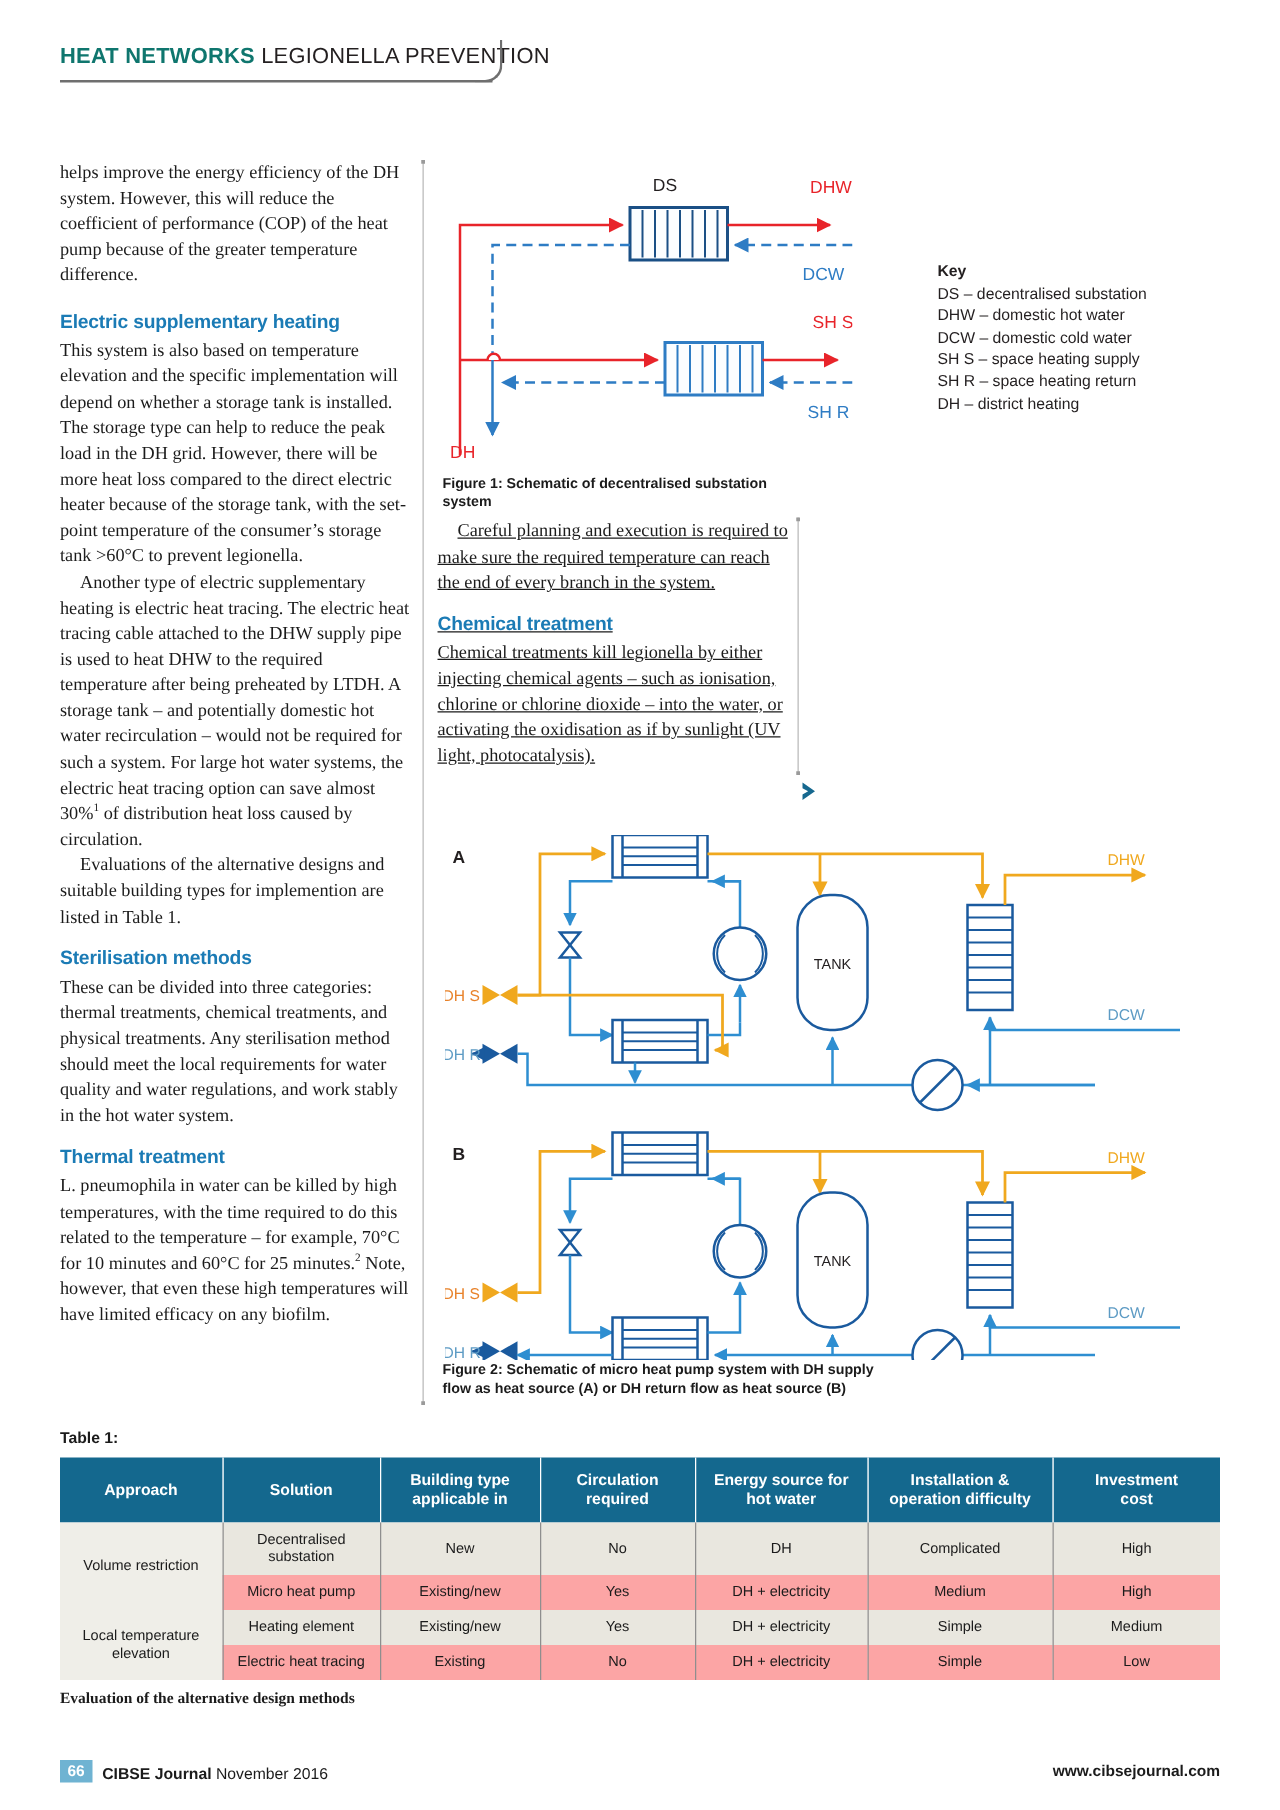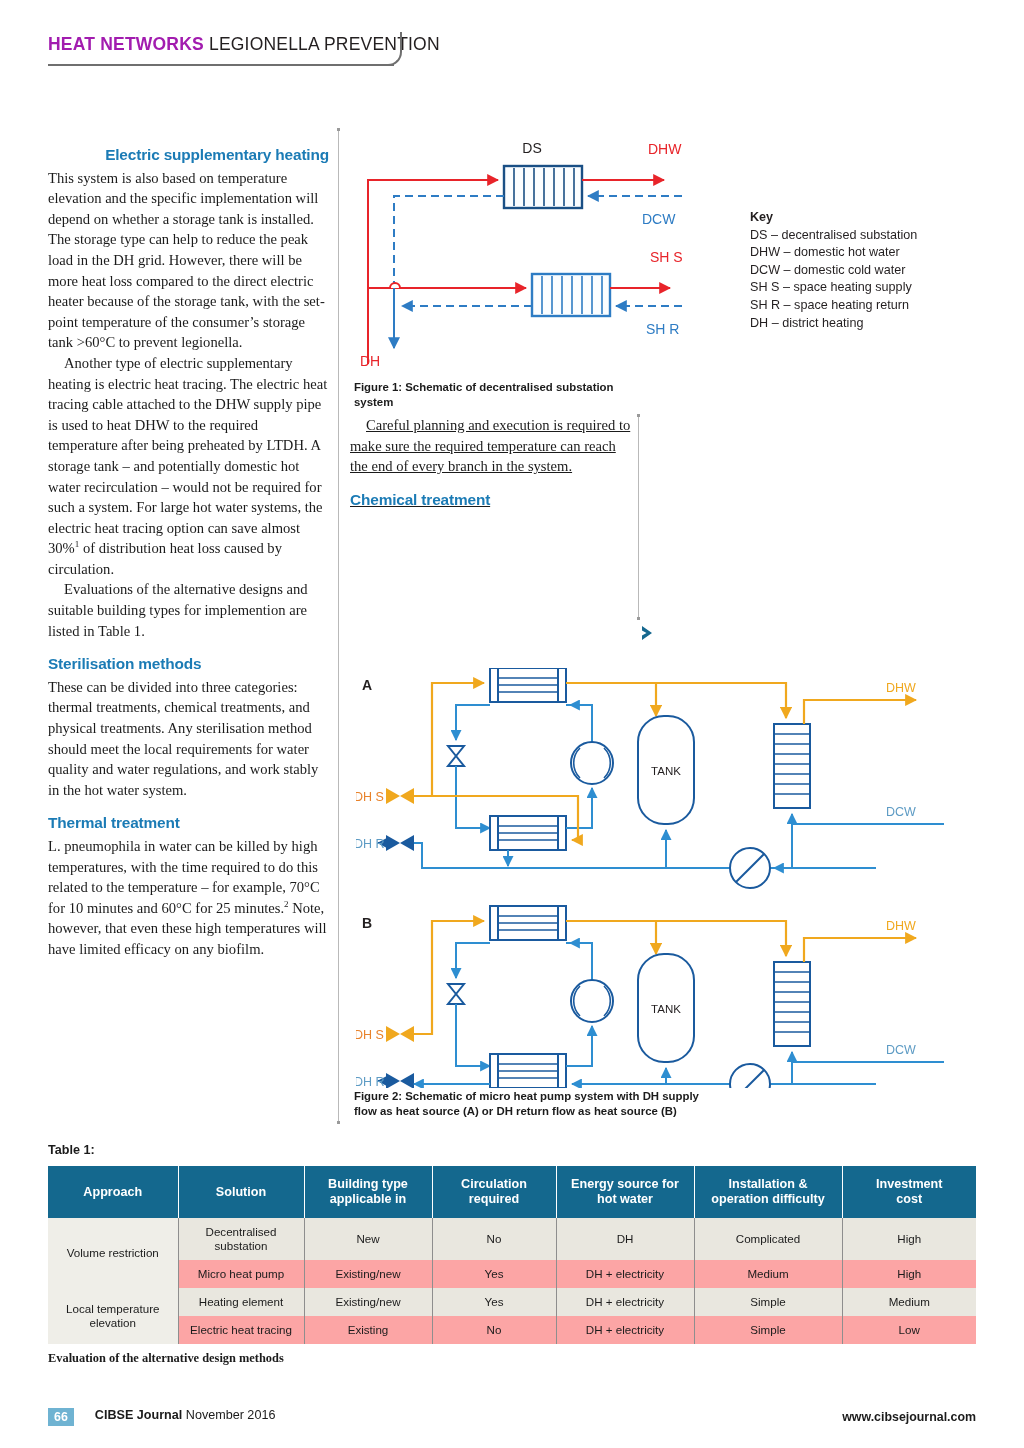--- a/index.html
+++ b/index.html
@@ -9,21 +9,21 @@
     background:#ffffff;
     font-family:"Liberation Sans", sans-serif;
     position:relative;
     overflow:hidden;
   }
   .page { position:absolute; inset:0; }
 
   
   .hdr { position:absolute; left:48px; top:34px; width:360px; }
   .hdr-line { font-size:17.5px; letter-spacing:0.2px; white-space:nowrap; }
-  .hdr-a { color:#a21caf; font-weight:bold; }
+  .hdr-a { color:#0f766e; font-weight:bold; }
   .hdr-b { color:#231f20; font-weight:normal; }
   .hdr-rule {
     position:absolute; left:48px; top:64px; width:346px; height:2px;
     background:#6f6f6f;
   }
   .hdr-hook {
     position:absolute; left:380px; top:32px; width:22px; height:34px;
     border-right:2px solid #6f6f6f;
     border-bottom:2px solid #6f6f6f;
     border-bottom-right-radius:14px;
@@ -42,21 +42,21 @@
   .bodytext {
     font-size:14.6px; line-height:20.6px; color:#1b1b1b; text-align:left;
   }
   .bodytext p { margin:0; }
   .bodytext p.ind { text-indent:16px; }
   .subhead {
     font-family:"Liberation Sans", sans-serif;
     color:#1b7bb5; font-weight:bold; font-size:15.4px;
     margin:13px 0 2px 0; letter-spacing:-0.15px;
   }
-  .subhead.first { margin-top:17px;text-align:right; }
+  .subhead.first { margin-top:17px; }
   sup { font-size:9px; vertical-align:super; line-height:0; }
 
   
   .keybox {
     position:absolute; left:750px; top:209px; width:200px;
     font-family:"Liberation Sans", sans-serif;
     font-size:12.6px; line-height:17.6px; color:#231f20;
   }
   .keybox .kt { font-weight:bold; }
 
@@ -98,21 +98,21 @@
   table.t1 tr.r-a td { background:#e9e7df; }
   table.t1 tr.r-b td { background:#fca5a5; }
   table.t1 td.approach { background:#efeee8 !important; }
   .tbl-caption {
     position:absolute; left:48px; top:1351px;
     font-family:Liberation Serif, serif;
     font-weight:bold; font-size:12.4px; color:#1b1b1b;
   }
 
   
-  .foot { position:absolute; left:48px; top:1408px; display:flex; align-items:flex-start;gap:13px; }
+  .foot { position:absolute; left:48px; top:1408px; display:flex; align-items:flex-end; }
   .foot-num {
     background:#6fb3d2; color:#ffffff; font-weight:bold; font-size:12.4px;
     padding:2px 6px; margin-right:8px;
     font-family:"Liberation Sans", sans-serif;
   }
   .foot-txt { font-family:"Liberation Sans", sans-serif; font-size:12.6px; color:#1b1b1b; }
   .foot-txt b { font-weight:bold; }
   .foot-url {
     position:absolute; right:48px; top:1410px;
     font-family:"Liberation Sans", sans-serif; font-weight:bold;
@@ -129,20 +129,21 @@
   <div class="hdr">
     <div class="hdr-line"><span class="hdr-a">HEAT NETWORKS</span><span class="hdr-b"> LEGIONELLA PREVENTION</span></div>
   </div>
   <div class="hdr-rule"></div>
   <div class="hdr-hook"></div>
 
   <div class="col-rule" style="left:338px; top:128px; height:996px;"></div>
   <div class="col-rule" style="left:638px; top:414px; height:206px;"></div>
 
   <div class="col bodytext" style="left:48px; top:128px; width:281px;">
+    <p>helps improve the energy efficiency of the DH system. However, this will reduce the coefficient of performance (COP) of the heat pump because of the greater temperature difference.</p>
     <div class="subhead first">Electric supplementary heating</div>
     <p>This system is also based on temperature elevation and the specific implementation will depend on whether a storage tank is installed. The storage type can help to reduce the peak load in the DH grid. However, there will be more heat loss compared to the direct electric heater because of the storage tank, with the set-point temperature of the consumer’s storage tank &gt;60°C to prevent legionella.</p>
     <p class="ind"><span>Another type of electric supplementary heating is electric heat tracing. The electric heat tracing cable attached to the DHW supply pipe is used to heat DHW to the required temperature after being preheated by LTDH. A storage tank – and potentially domestic hot water recirculation – would not be required for such a system. For large hot water systems, the electric heat tracing option can save almost 30%</span><sup>1</sup><span> of distribution heat loss caused by circulation.</span></p>
     <p class="ind">Evaluations of the alternative designs and suitable building types for implemention are listed in Table 1.</p>
     <div class="subhead">Sterilisation methods</div>
     <p>These can be divided  into three categories: thermal treatments, chemical treatments, and physical treatments. Any sterilisation method should meet the local requirements for water quality and water regulations, and work stably in the hot water system.</p>
     <div class="subhead">Thermal treatment</div>
     <p><span>L. pneumophila in water can be killed by high temperatures, with the time required to do this related to the temperature – for example, 70°C for 10 minutes and 60°C for 25 minutes.</span><sup>2</sup><span> Note, however, that even these high temperatures will have limited efficacy on any biofilm.</span></p>
   </div>
 
@@ -214,20 +215,21 @@
     <div>DHW – domestic hot water</div>
     <div>DCW – domestic cold water</div>
     <div>SH S – space heating supply</div>
     <div>SH R – space heating return</div>
     <div>DH – district heating</div>
   </div>
 
   <div class="col bodytext" style="left:350px; top:415px; width:285px;text-decoration:underline;">
     <p class="ind">Careful planning and execution is required to make sure the required temperature can reach the end of every branch in the system.</p>
     <div class="subhead">Chemical treatment</div>
+    <p>Chemical treatments kill legionella by either injecting chemical agents – such as ionisation, chlorine or chlorine dioxide – into the water, or activating the oxidisation as if by sunlight (UV light, photocatalysis).</p>
   </div>
 
   <div class="chev">
     <svg width="22" height="22" viewBox="0 0 22 22">
         <path d="M4,4 L14,11 L4,18 L4,13.5 L8.5,11 L4,8.5 Z" fill="#16688f"></path>
       </svg>
   </div>
 
   <div style="position:absolute; left:356px; top:668px; width:588px; height:420px;">
     <svg width="588" height="420" viewBox="0 0 588 420">

